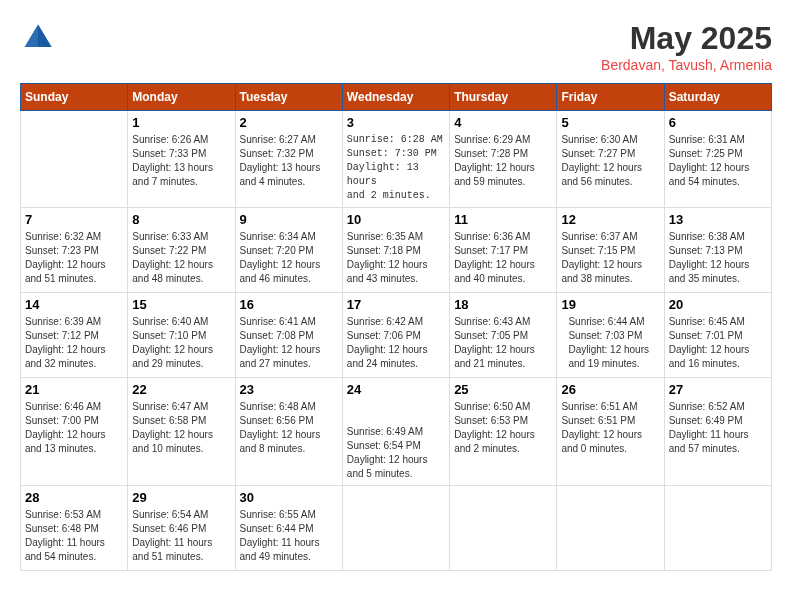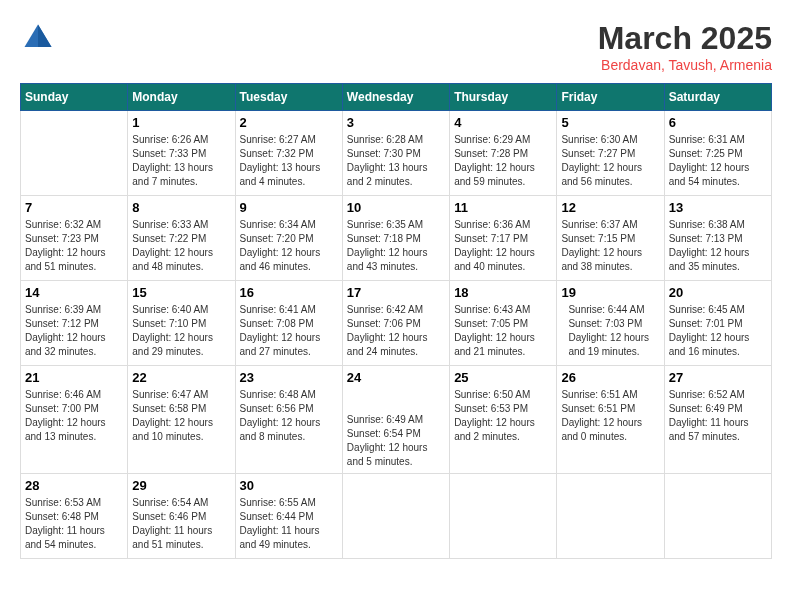--- a/index.html
+++ b/index.html
@@ -43,21 +43,21 @@
     .subtitle {
       font-size: 14px;
       color: #ef4444;
     }
     table {
       width: 100%;
       border-collapse: collapse;
       font-size: 11px;
     }
     thead tr {
-      background-color: #0f766e;
+      background-color: #c2410c;
       color: white;
     }
     thead th {
       padding: 6px 4px;
       text-align: left;
       font-size: 12px;
       font-weight: bold;
       border: 1px solid #1e5a9e;
     }
     tbody tr {
@@ -88,21 +88,21 @@
 <body>
 
 <div class="header">
   <div class="logo">
     <svg class="logo-icon" viewBox="0 0 40 40">
       <polygon points="20,5 35,30 5,30" fill="#2a6db5"></polygon>
       <polygon points="20,5 35,30 20,30" fill="#1a5a9e"></polygon>
     </svg>
   </div>
   <div class="title-area">
-    <div class="month-title">March 2025</div>
+    <div class="month-title">May 2025</div>
     <div class="subtitle">Berdavan, Tavush, Armenia</div>
   </div>
 </div>
 
 <table>
   <thead>
     <tr>
       <th>Sunday</th>
       <th>Monday</th>
       <th>Tuesday</th>
@@ -124,21 +124,21 @@
         </td>
         <td>
           <div class="day-num">2</div>
           <div class="day-info" style="white-space: pre-line;">Sunrise: 6:27 AM
 Sunset: 7:32 PM
 Daylight: 13 hours
 and 4 minutes.</div>
         </td>
         <td>
           <div class="day-num">3</div>
-          <div class="day-info" style="white-space: pre-line;">Sunrise: 6:28 AM
+          <div class="day-info" style="white-space: pre-line; font-family: Liberation Mono, monospace;">Sunrise: 6:28 AM
 Sunset: 7:30 PM
 Daylight: 13 hours
 and 2 minutes.</div>
         </td>
         <td>
           <div class="day-num">4</div>
           <div class="day-info" style="white-space: pre-line;">Sunrise: 6:29 AM
 Sunset: 7:28 PM
 Daylight: 12 hours
 and 59 minutes.</div>

